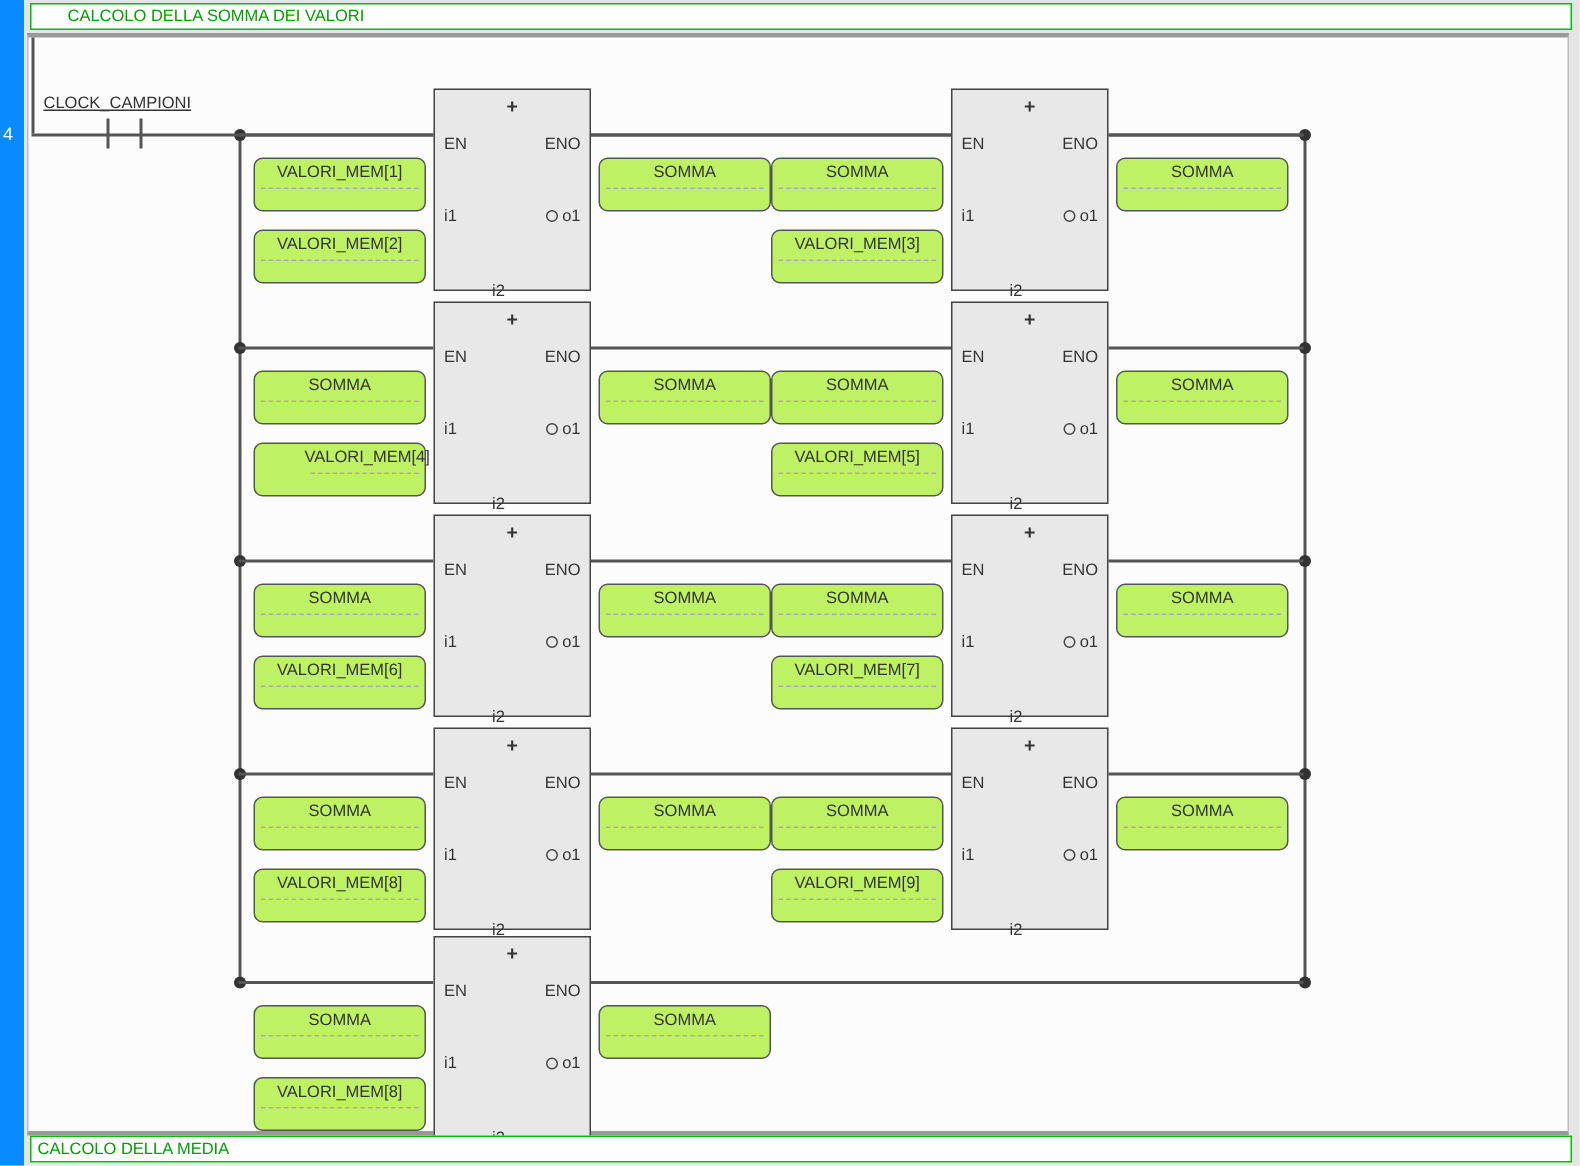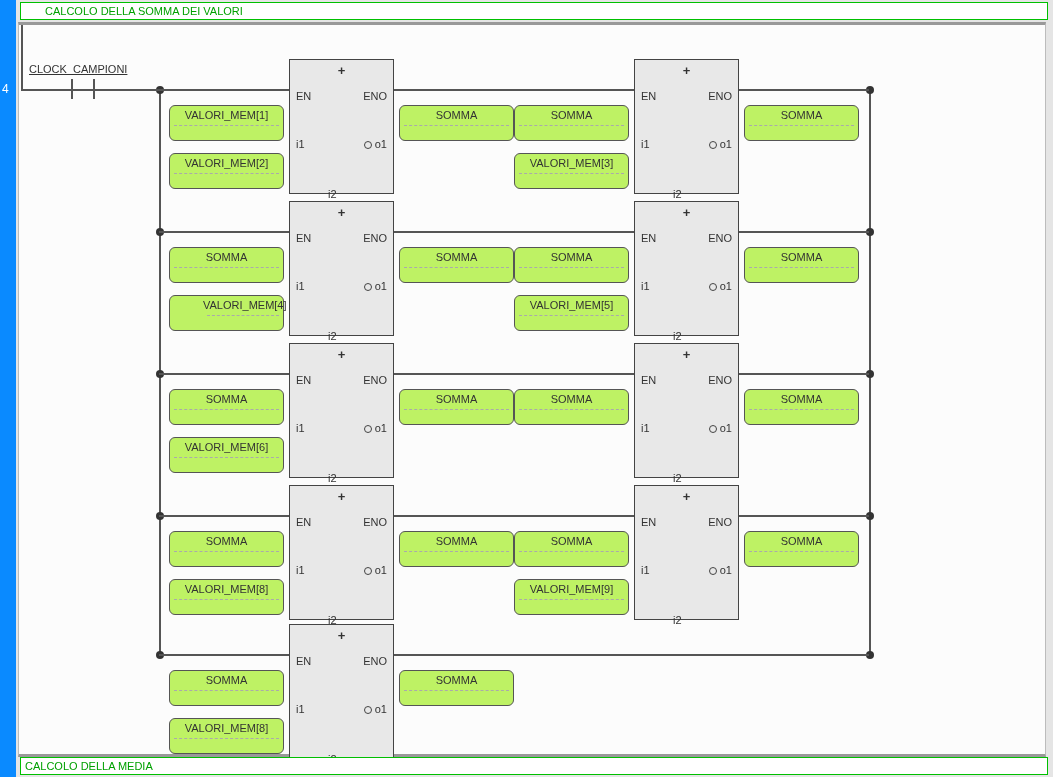--- a/index.html
+++ b/index.html
@@ -261,20 +261,21 @@
 
     <div class="fb" style="left:615px; top:318px;">
       <div class="fb-title">+</div>
       <div class="pin en">EN</div>
       <div class="pin eno">ENO</div>
       <div class="pin i1">i1</div>
       <div class="pin i2">i2</div>
       <div class="pin o1">o1</div>
     </div>
     <div class="var" style="left:495px; top:364px;"><span>SOMMA</span><div class="dash"></div></div>
+    <div class="var" style="left:495px; top:412px;"><span>VALORI_MEM[7]</span><div class="dash"></div></div>
     <div class="var" style="left:725px; top:364px;"><span>SOMMA</span><div class="dash"></div></div>
     <div class="wire-h" style="left:720px; top:348px; width:130px;"></div>
 
     <div class="wire-h" style="left:140px; top:490px; width:130px;"></div>
     <div class="fb" style="left:270px; top:460px;">
       <div class="fb-title">+</div>
       <div class="pin en">EN</div>
       <div class="pin eno">ENO</div>
       <div class="pin i1">i1</div>
       <div class="pin i2">i2</div>

